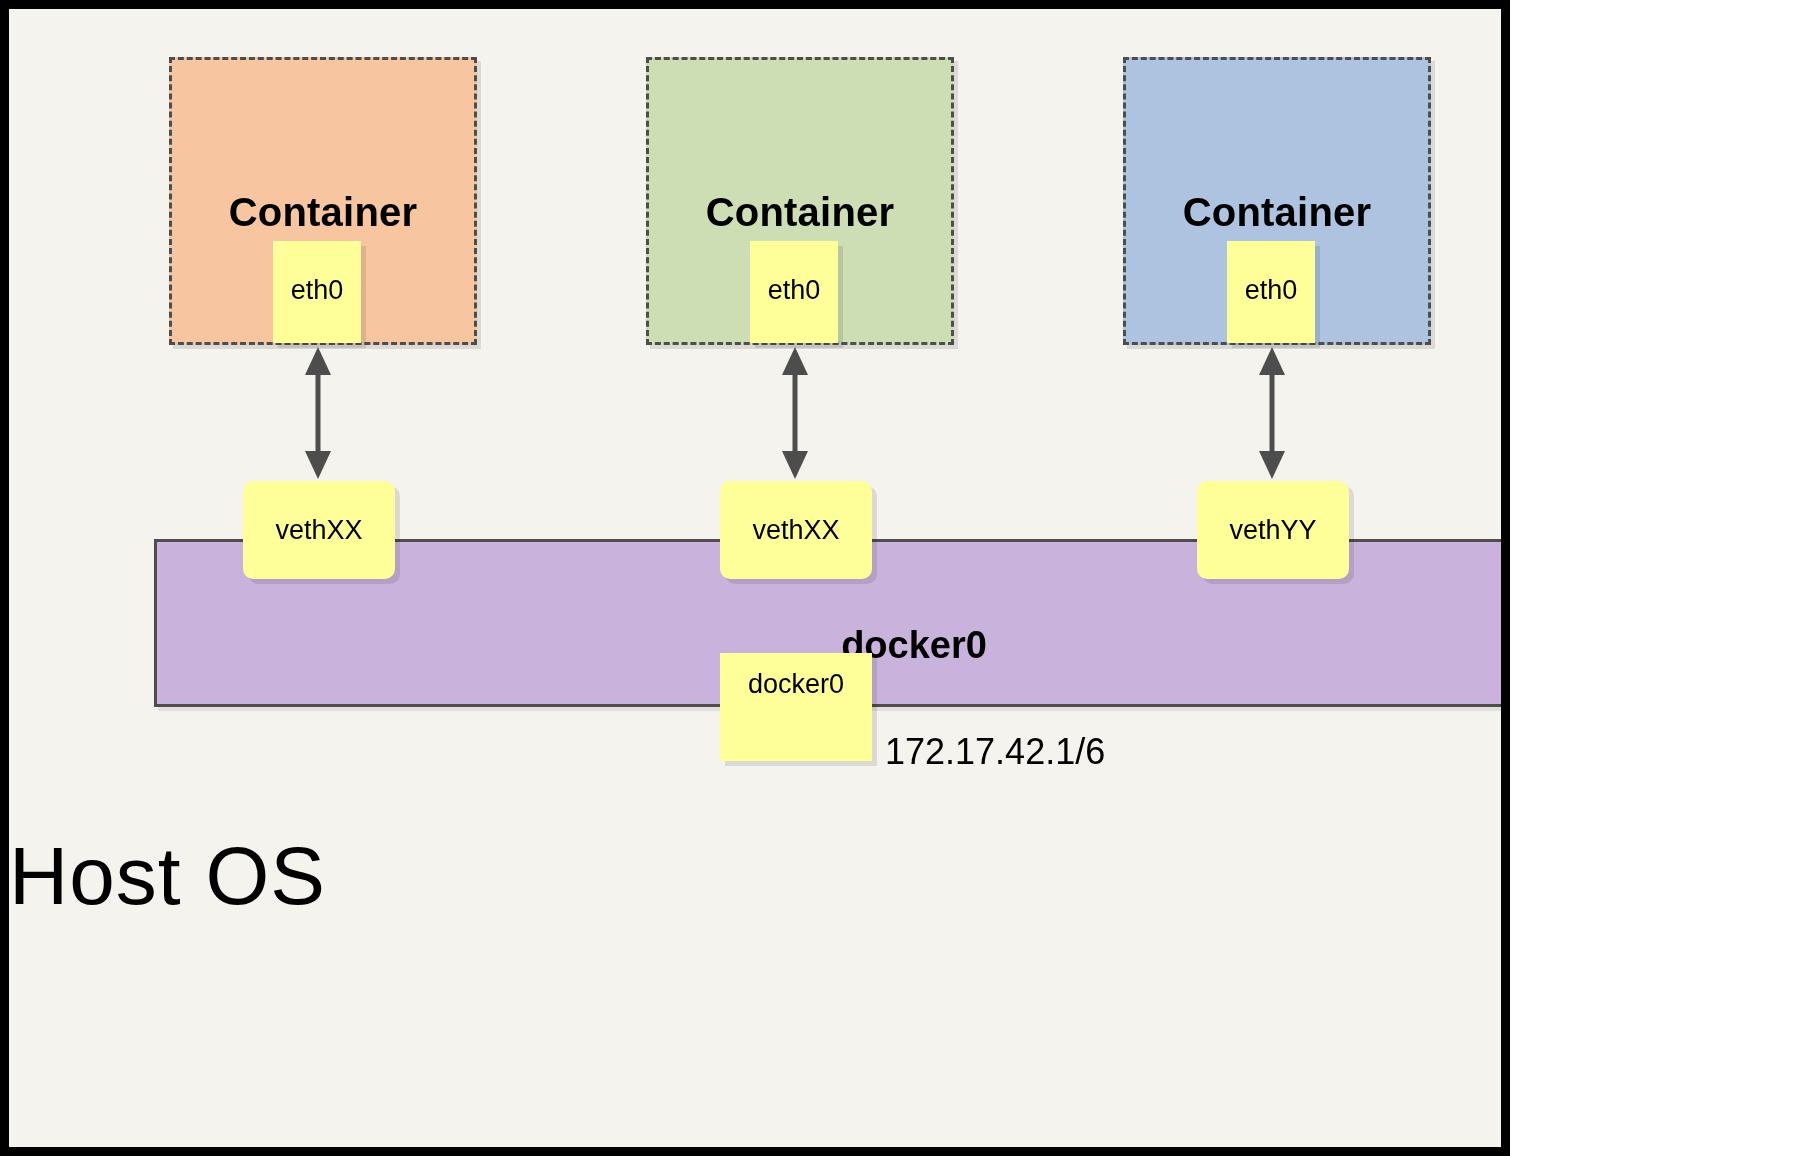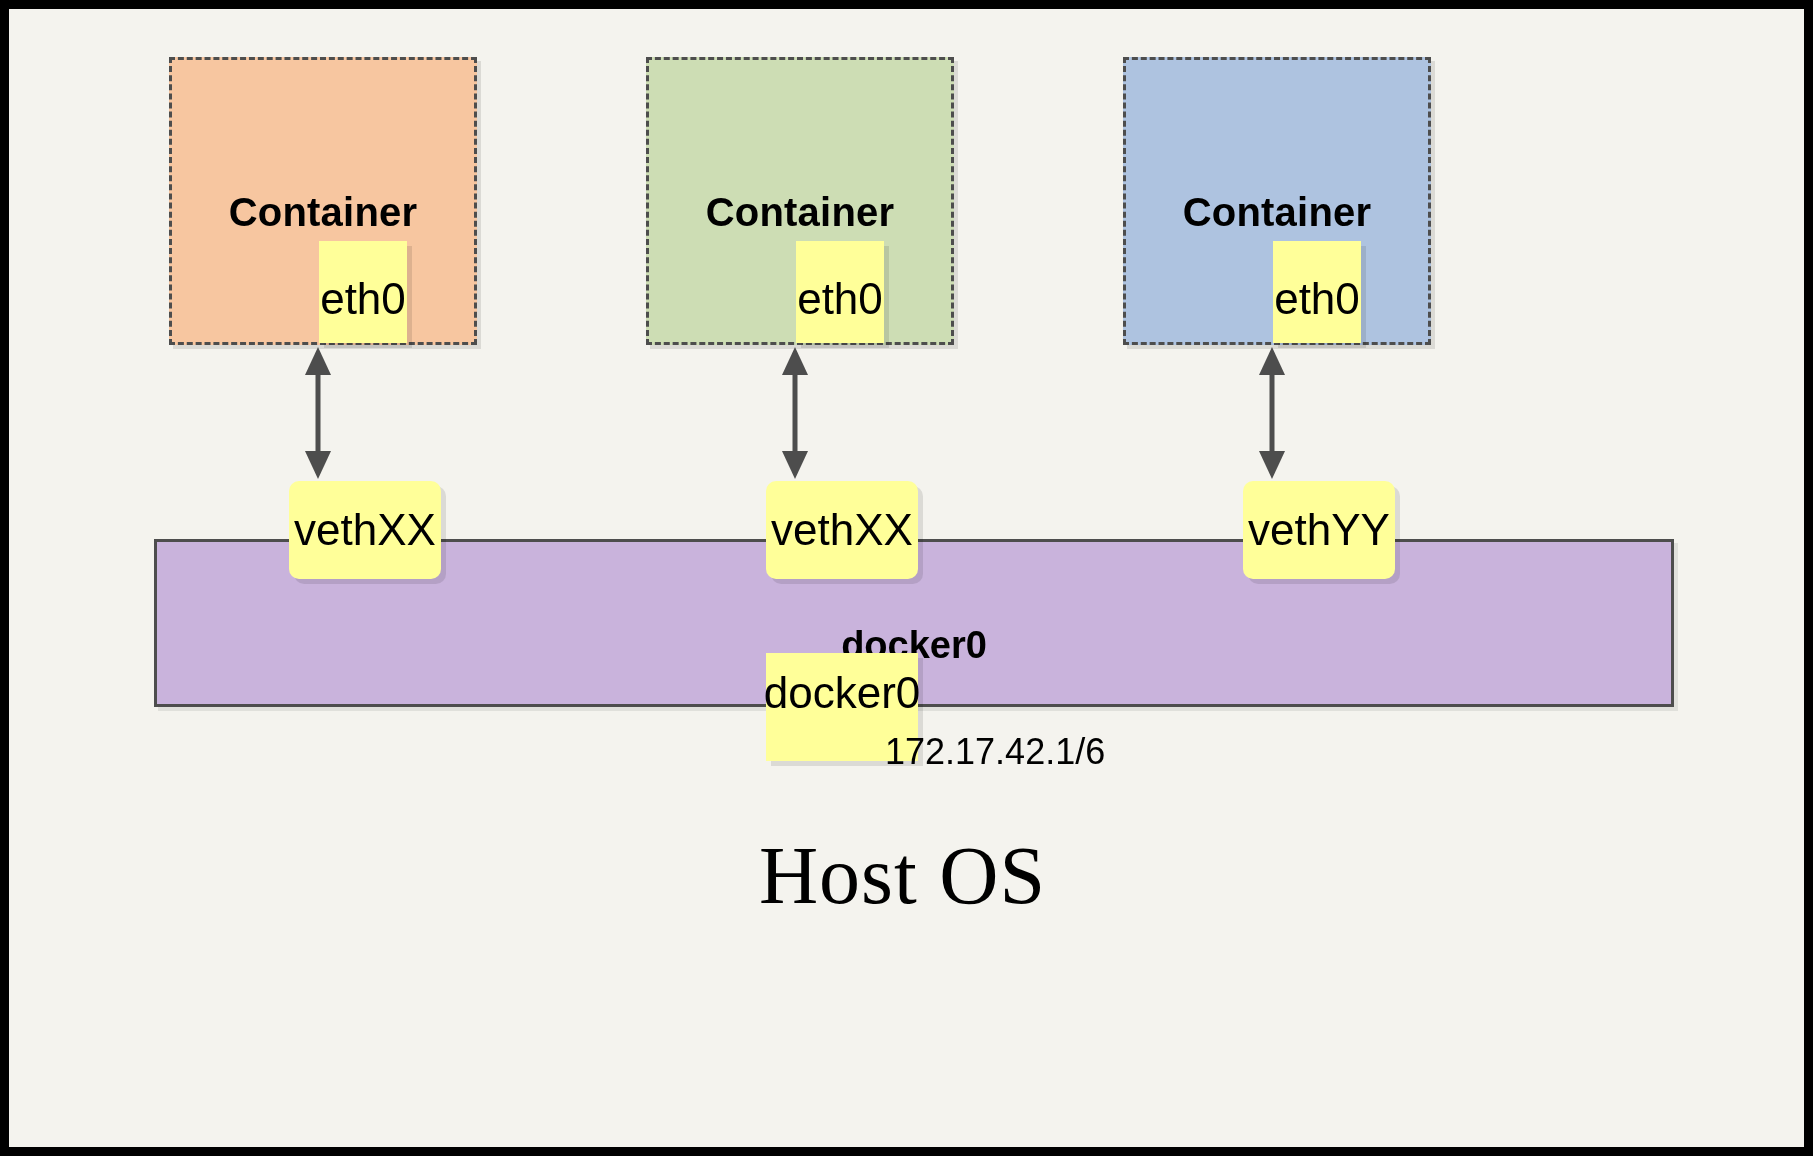--- a/index.html
+++ b/index.html
@@ -6,21 +6,21 @@
     margin: 0;
     padding: 0;
     background: #ffffff;
   }
   body {
     font-family: "Liberation Sans", sans-serif;
   }
 
   #canvas {
     position: relative;
-    width: 1813px;
+    width: 1510px;
     height: 1156px;
     background: #f4f3ee;
     border: 9px solid #000000;
     box-sizing: border-box;
     overflow: hidden;
   }
 
   
   .container-box {
     position: absolute;
@@ -42,24 +42,23 @@
 
   
   .note {
     position: absolute;
     background: #ffff99;
     box-sizing: border-box;
     box-shadow: 5px 5px 0 rgba(0,0,0,0.10);
     display: flex;
     align-items: center;
     justify-content: center;
-    font-size: 44px;
+    font-size: 27px;
     color: #000000;
     line-height: 1;
-    margin-left: 46px;
   }
   .note.eth0 {
     align-items: flex-start;
     padding-top: 36px;
   }
   .note.veth {
     align-items: center;
     border-radius: 10px;
   }
   .note.dockernote {
@@ -95,26 +94,24 @@
   #ip-label {
     position: absolute;
     font-size: 36px;
     color: #000000;
     white-space: nowrap;
   }
   #host-os {
     position: absolute;
     left: 0;
     right: 8px;
-    text-align: center;
     font-size: 82px;
     font-weight: 300;
     color: #000000;
     letter-spacing: 1px;
-    font-family: Liberation Serif, serif;
   }
 </style>
 </head>
 <body>
 
 <div id="canvas">
 
   <div class="container-box" style="left:160px; top:48px; width:308px; height:288px; background:#f7c6a0;">
     <div class="container-title">Container</div>
   </div>

